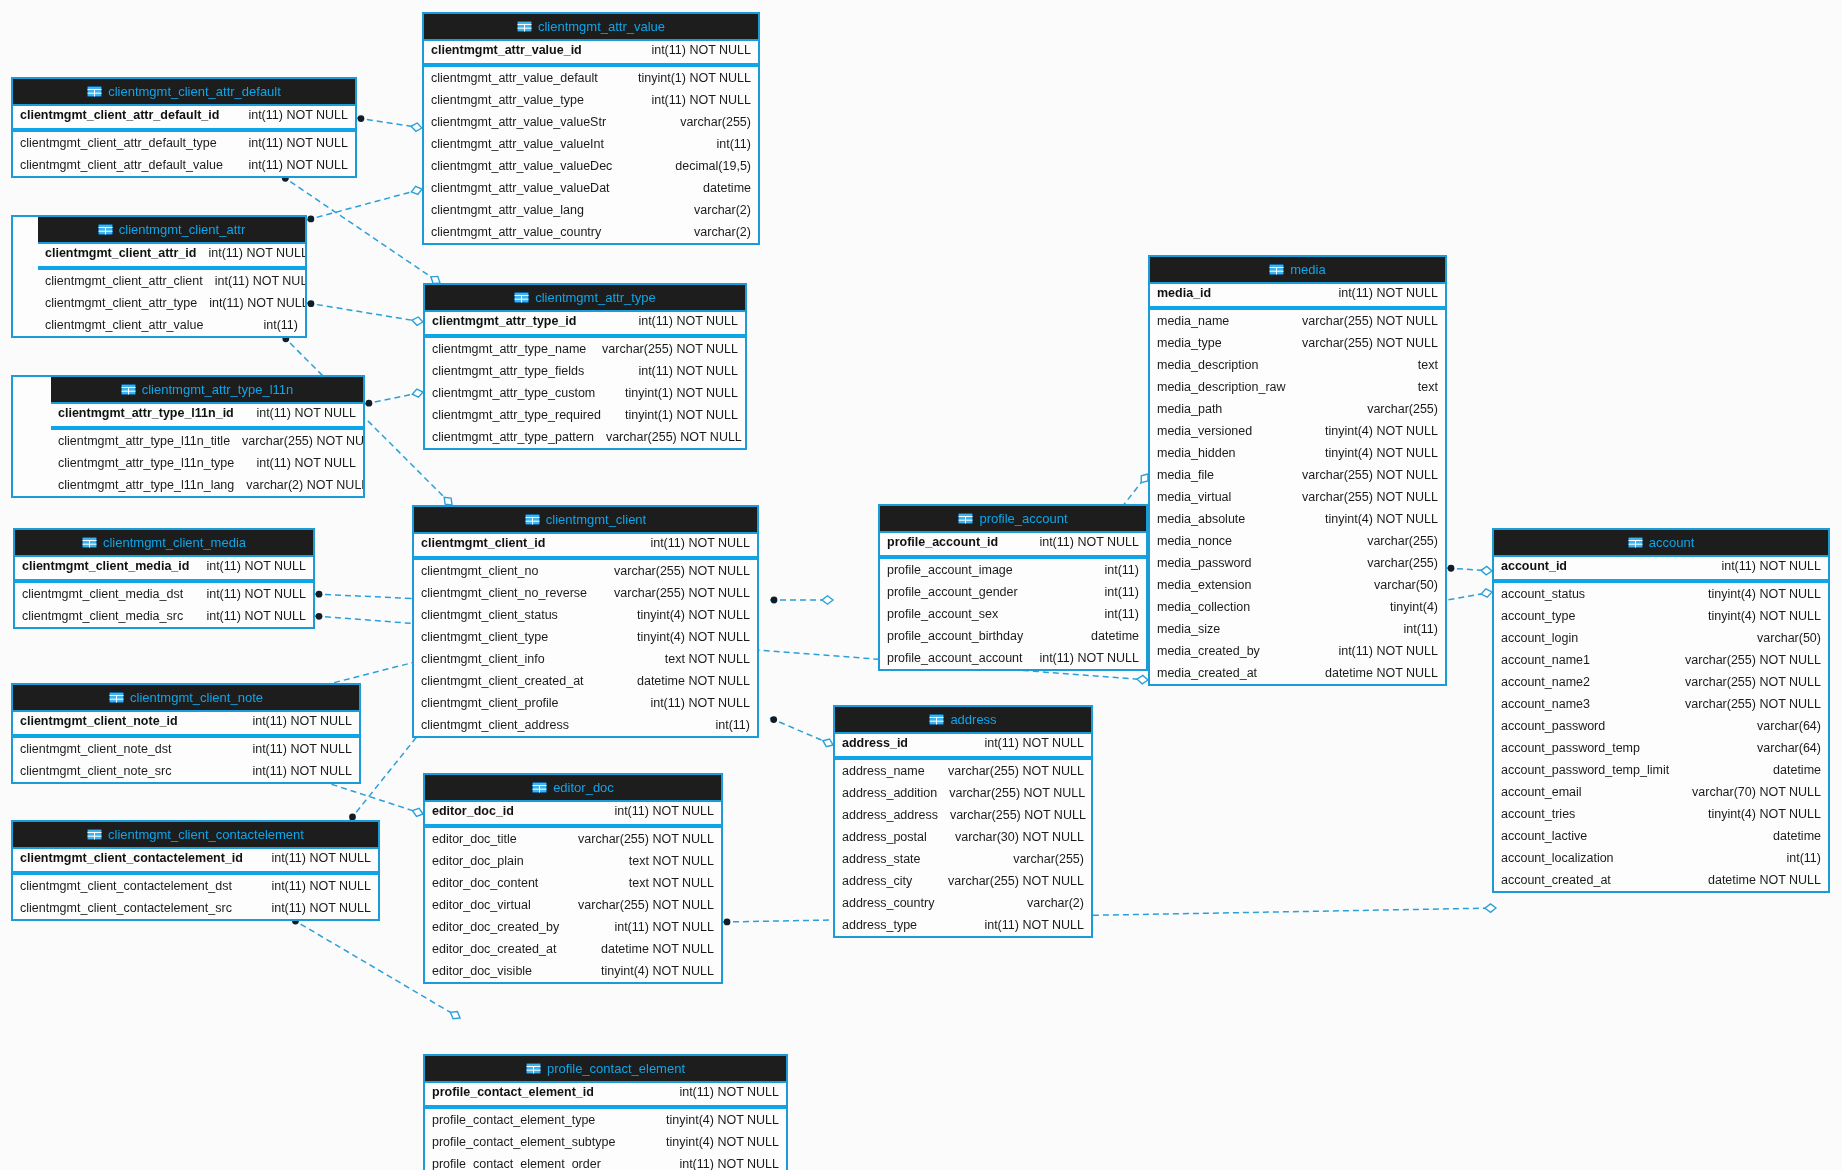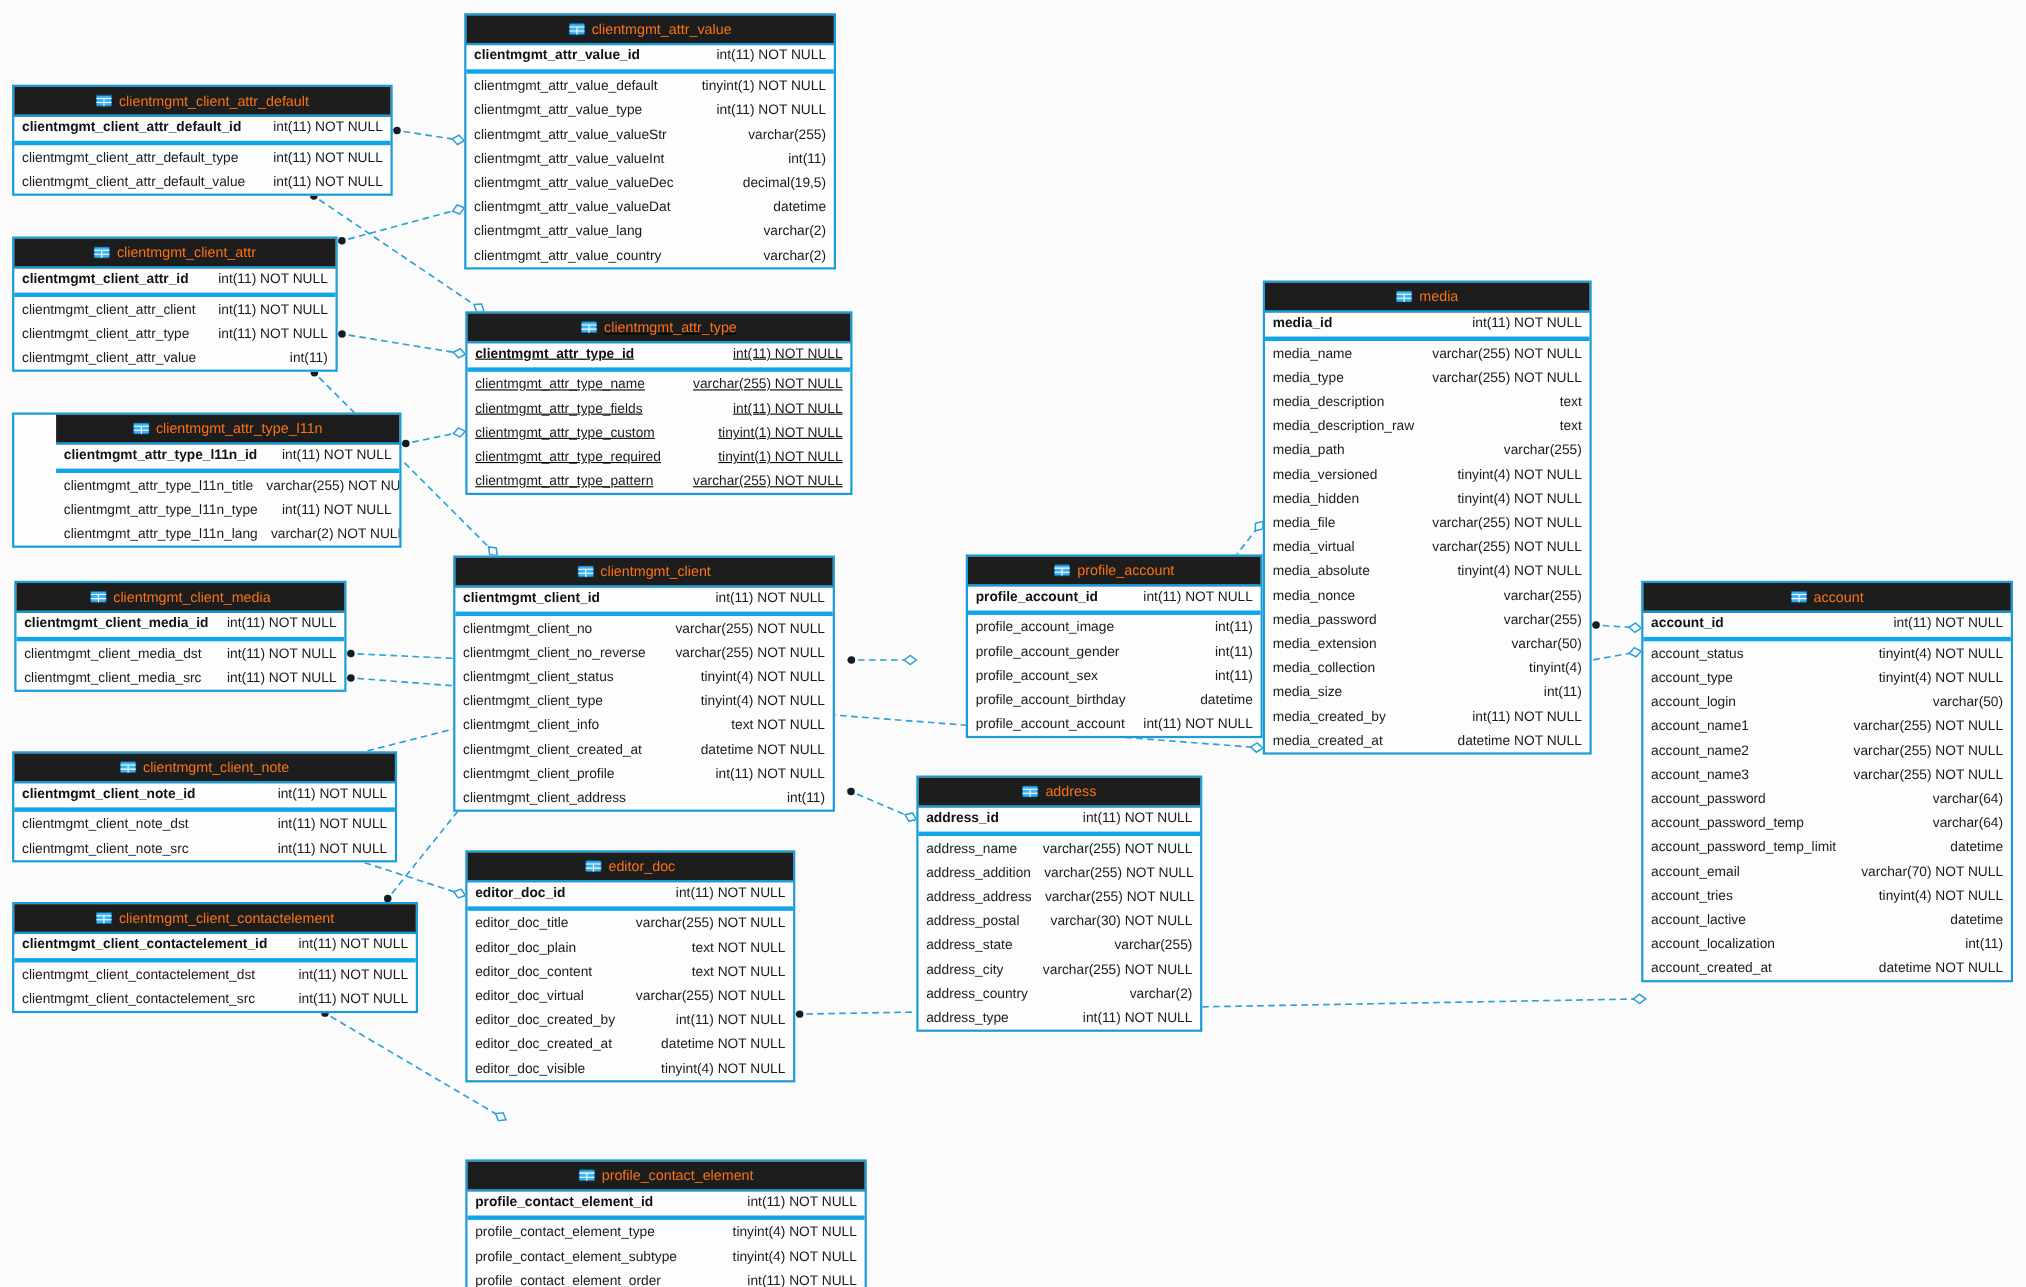--- a/index.html
+++ b/index.html
@@ -1,21 +1,21 @@
 <!DOCTYPE html>
 <html><head>
 <meta charset="utf-8">
 <style>
   html,body{margin:0;padding:0;background:#fbfbfb;}
   #canvas{position:relative;width:1842px;height:1170px;background:#fbfbfb;overflow:hidden;
           font-family:"Liberation Sans",sans-serif;}
   #rel-svg{position:absolute;left:0;top:0;z-index:0;}
   .er-table{position:absolute;z-index:1;background:#fdfdfd;border:2px solid #1a9cd8;
             box-sizing:border-box;}
-  .thead{height:25px;line-height:25px;background:#1d1d1d;color:#f97316;text-align:center;
+  .thead{height:25px;line-height:25px;background:#1d1d1d;color:#0ea5e9;text-align:center;
          font-size:13px;border-bottom:2px solid #1a9cd8;white-space:nowrap;overflow:hidden;}
   .thead .ticon{display:inline-block;vertical-align:-1px;margin-right:6px;line-height:0;}
   .pkrow{height:26px;line-height:26px;border-bottom:4px solid #0ea5e9;font-weight:bold;align-items:flex-end;}
   .trow{height:22px;line-height:22px;}
   .trow,.pkrow{display:flex;justify-content:space-between;font-size:12.5px;color:#1b1b1b;
          padding:0 7px;white-space:nowrap;overflow:hidden;box-sizing:border-box;}
   .cname{text-align:left;}
   .ctype{text-align:right;margin-left:12px;font-weight:normal;}
   .pkrow .cname{font-weight:bold;color:#111;}
 </style>
@@ -172,21 +172,21 @@
       </div>
       <div class="trow">
         <span class="cname">clientmgmt_client_attr_default_type</span>
         <span class="ctype">int(11) NOT NULL</span>
       </div>
       <div class="trow">
         <span class="cname">clientmgmt_client_attr_default_value</span>
         <span class="ctype">int(11) NOT NULL</span>
       </div>
     </div>
-    <div class="er-table" style="left: 11px; top: 215px; width: 296px;">
+    <div class="er-table" style="left: 11px; top: 215px; width: 296px; padding-left: 25px;">
       <div class="thead"><span class="ticon"><svg width="15" height="11" viewBox="0 0 15 11">
             <rect x="0.5" y="0.5" width="14" height="10" rx="1" fill="#3db4ee" stroke="#0e639c"></rect>
             <line x1="0.5" y1="3.5" x2="14.5" y2="3.5" stroke="#ffffff"></line>
             <line x1="7.5" y1="3.5" x2="7.5" y2="10.5" stroke="#ffffff"></line>
             <line x1="0.5" y1="7.2" x2="14.5" y2="7.2" stroke="#ffffff"></line>
           </svg></span><span>clientmgmt_client_attr</span></div>
       <div class="pkrow">
         <span class="cname">clientmgmt_client_attr_id</span>
         <span class="ctype">int(11) NOT NULL</span>
       </div>
@@ -280,21 +280,21 @@
       </div>
       <div class="trow">
         <span class="cname">clientmgmt_client_contactelement_dst</span>
         <span class="ctype">int(11) NOT NULL</span>
       </div>
       <div class="trow">
         <span class="cname">clientmgmt_client_contactelement_src</span>
         <span class="ctype">int(11) NOT NULL</span>
       </div>
     </div>
-    <div class="er-table" style="left: 423px; top: 283px; width: 352px; text-decoration: underline;">
+    <div class="er-table" style="left: 423px; top: 283px; width: 324px;">
       <div class="thead"><span class="ticon"><svg width="15" height="11" viewBox="0 0 15 11">
             <rect x="0.5" y="0.5" width="14" height="10" rx="1" fill="#3db4ee" stroke="#0e639c"></rect>
             <line x1="0.5" y1="3.5" x2="14.5" y2="3.5" stroke="#ffffff"></line>
             <line x1="7.5" y1="3.5" x2="7.5" y2="10.5" stroke="#ffffff"></line>
             <line x1="0.5" y1="7.2" x2="14.5" y2="7.2" stroke="#ffffff"></line>
           </svg></span><span>clientmgmt_attr_type</span></div>
       <div class="pkrow">
         <span class="cname">clientmgmt_attr_type_id</span>
         <span class="ctype">int(11) NOT NULL</span>
       </div>

